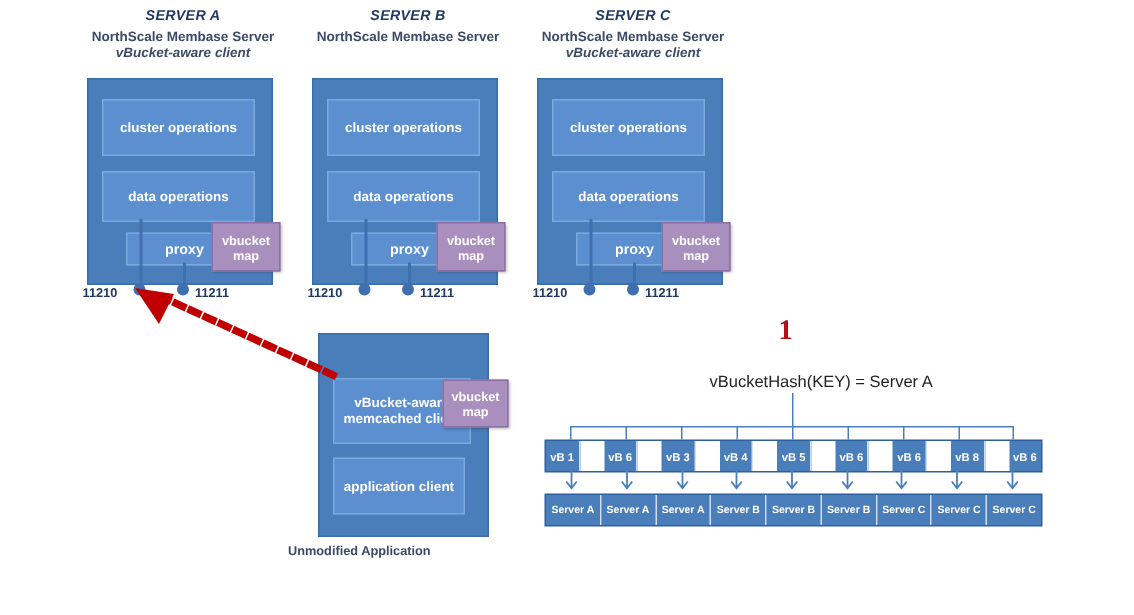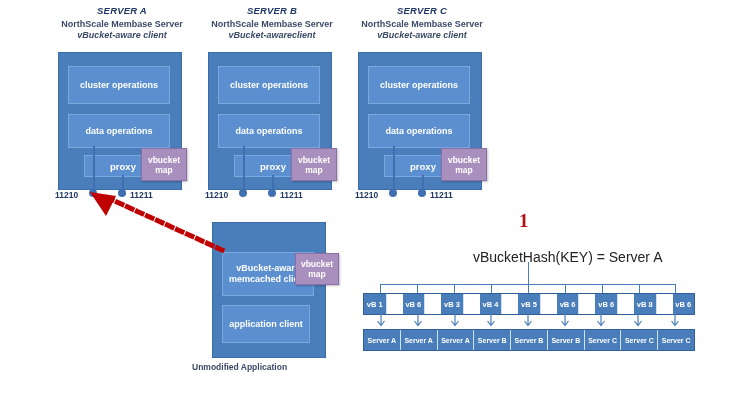--- a/index.html
+++ b/index.html
@@ -28,21 +28,21 @@
 
   
   .port-stem{background:#3f6fb0;width:2px;}
   .port-dot{width:8px;height:8px;border-radius:50%;background:#3f6fb0;}
   .port-label{font-size:8.5px;font-weight:bold;color:#1f3864;}
 
   
   .app-caption{font-size:8.5px;font-weight:bold;color:#3b4a66;text-align:left;}
 
   
-  .hashlabel{font-size:14px;color:#222222;white-space:nowrap;}
+  .hashlabel{font-size:11px;color:#222222;white-space:nowrap;}
   .step-num{font-size:19px;font-weight:bold;color:#b01116;font-family:"Liberation Serif",serif;}
   .vbrow,.srvrow{display:flex;border:1px solid #2f5f9e;}
   .vbcell,.srvcell{background:#4a7ebb;border-right:1px solid #cfe0f2;
                    color:#ffffff;font-size:7.5px;font-weight:bold;
                    display:flex;align-items:center;justify-content:center;}
   .vbcell:last-child,.srvcell:last-child{border-right:none;}
   .srvcell{font-size:7px;}
   .bracket{border-top:1px solid #4a7ebb;}
   .tick{background:#4a7ebb;width:1px;}
 </style>
@@ -64,21 +64,20 @@
 <div class="abs port-stem" style="left:93px;top:146px;height:44px;"></div>
 <div class="abs port-dot" style="left:89px;top:189px;"></div>
 <div class="abs port-label" style="left:55px;top:190px;">11210</div>
 <div class="abs port-stem" style="left:122px;top:175px;height:15px;"></div>
 <div class="abs port-dot" style="left:118px;top:189px;"></div>
 <div class="abs port-label" style="left:130px;top:190px;">11211</div>
 
 <div class="abs srv-title" style="left:202px;top:5px;width:140px;">SERVER B</div>
 <div class="abs srv-sub" style="left:192px;top:19px;width:160px;">
   <span>NorthScale Membase Server</span>
-  <span class="it">vBucket-awareclient</span>
 </div>
 
 <div class="abs chassis" style="left:208px;top:52px;width:122px;height:136px;"></div>
 <div class="abs innerbox" style="left:218px;top:66px;width:100px;height:36px;">cluster operations</div>
 <div class="abs innerbox" style="left:218px;top:114px;width:100px;height:32px;">data operations</div>
 <div class="abs proxybox" style="left:234px;top:155px;width:76px;height:20px;">proxy</div>
 <div class="abs vbmap" style="left:291px;top:148px;width:44px;height:31px;">vbucket map</div>
 
 <div class="abs port-stem" style="left:243px;top:146px;height:44px;"></div>
 <div class="abs port-dot" style="left:239px;top:189px;"></div>

